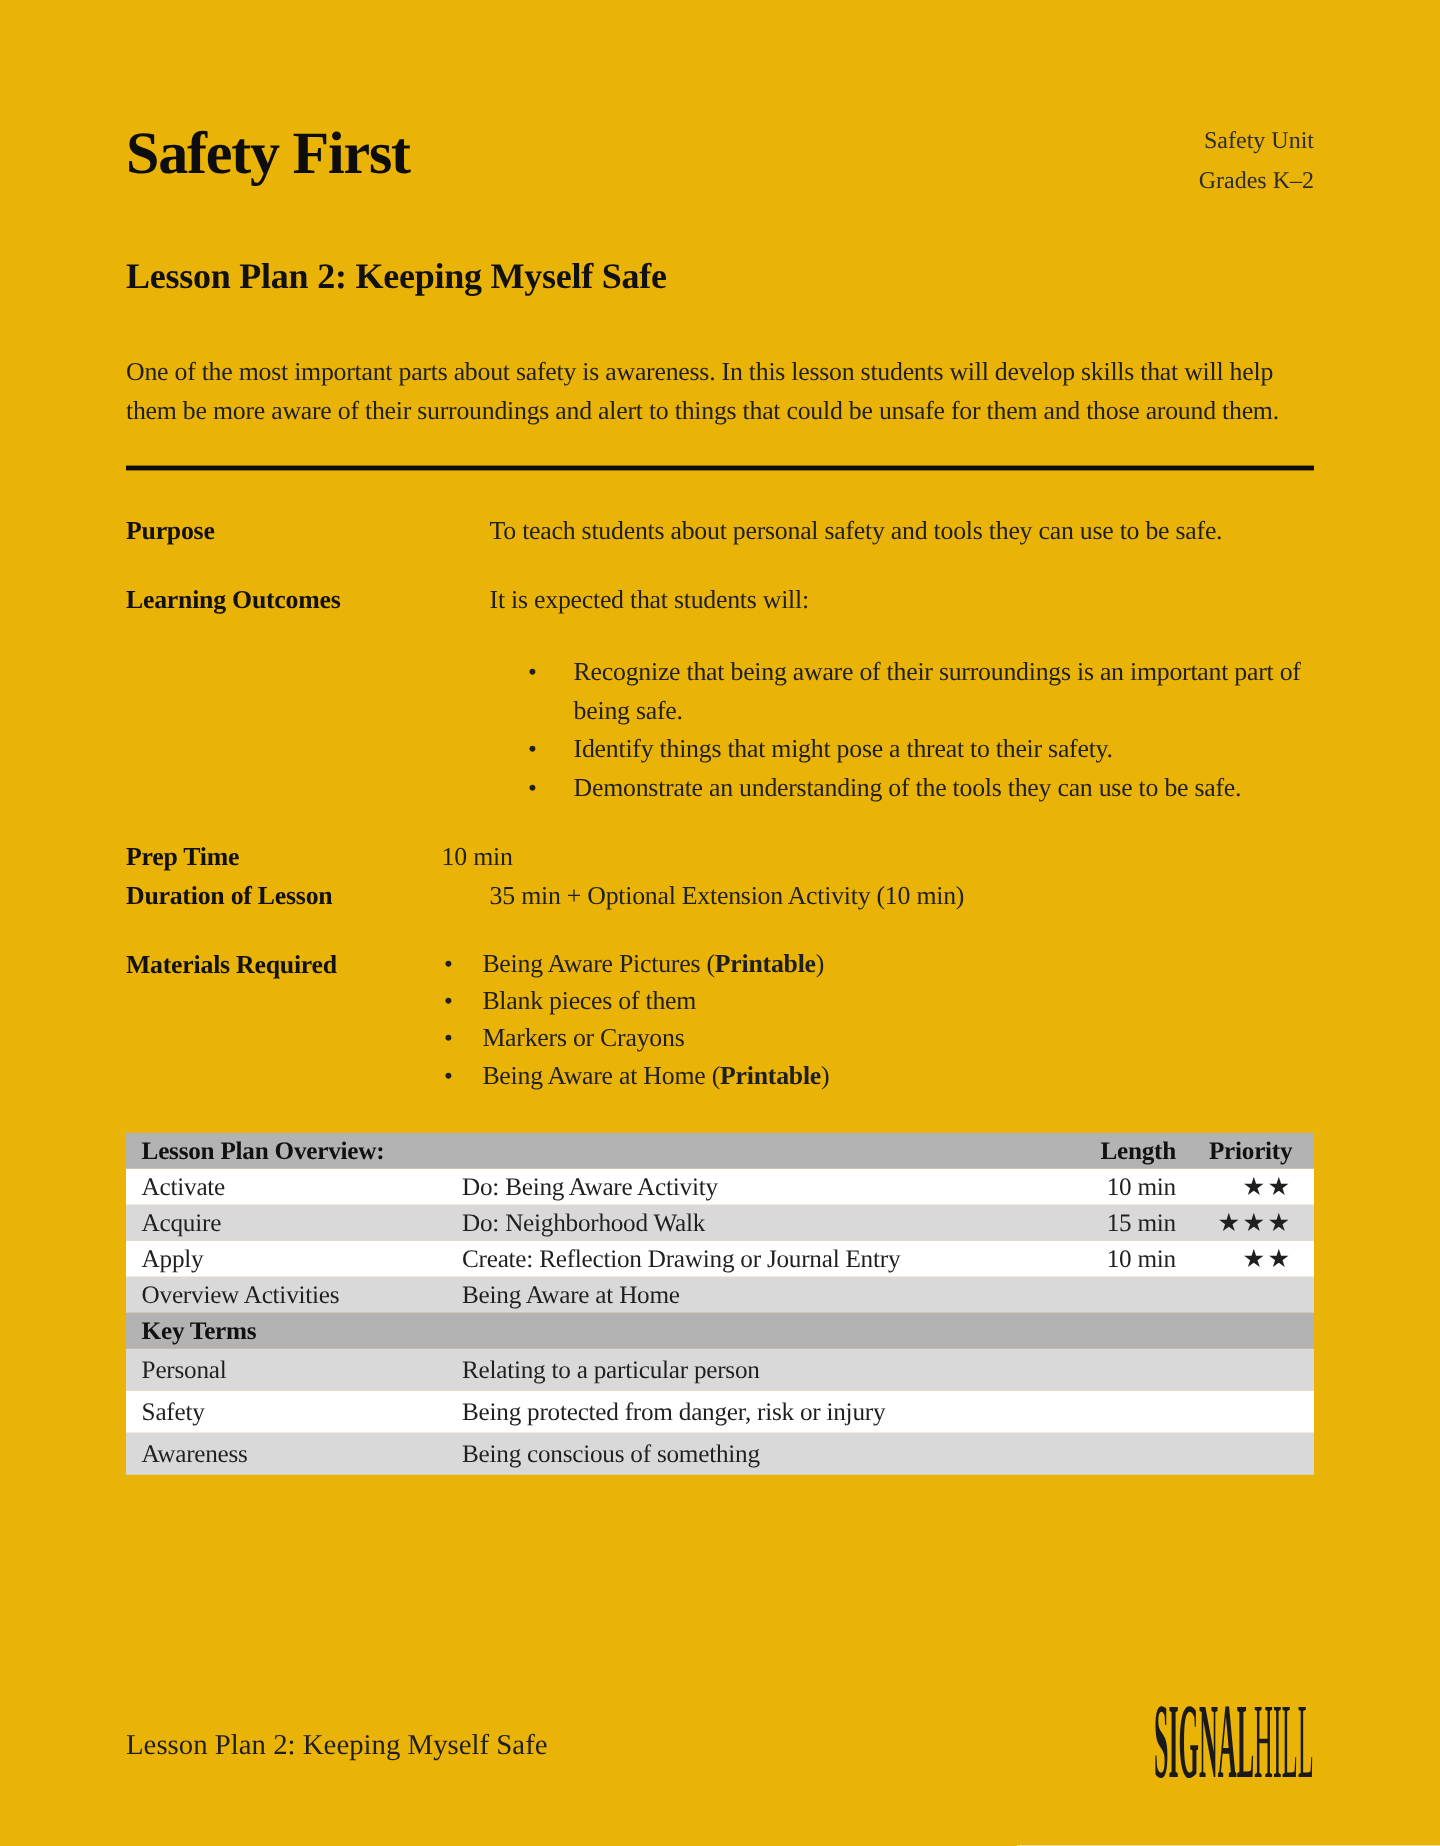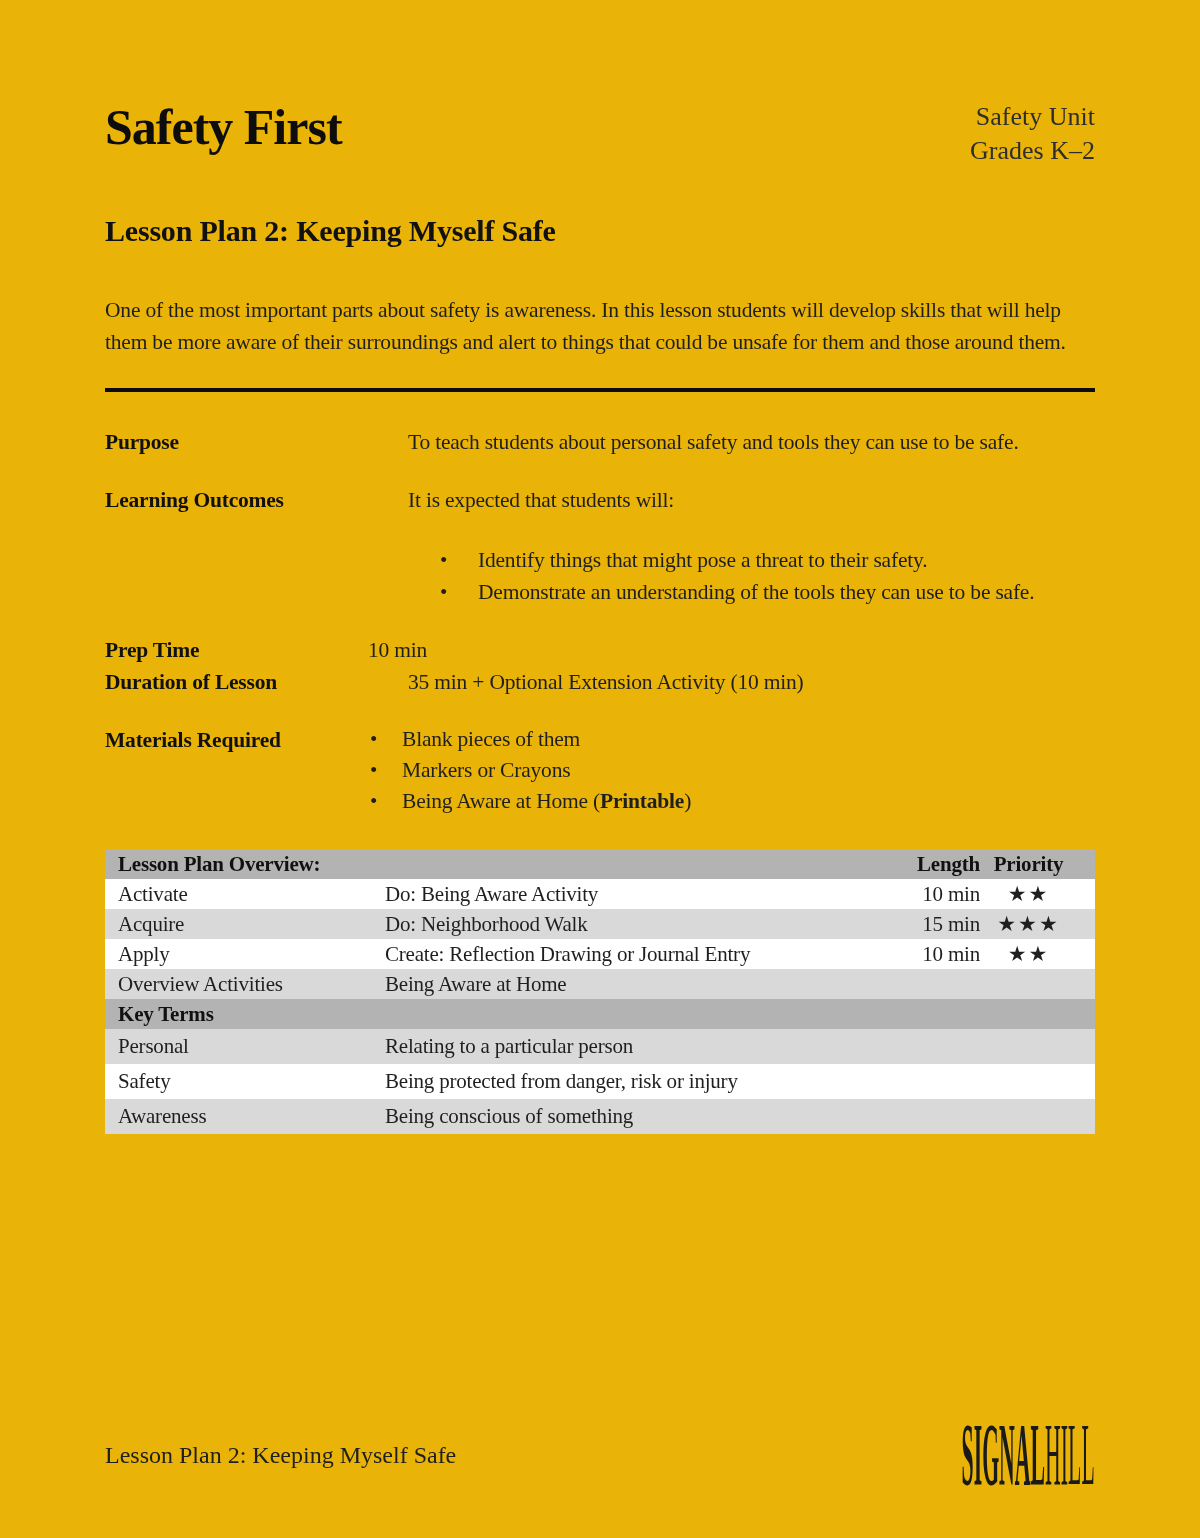--- a/index.html
+++ b/index.html
@@ -13,21 +13,21 @@
     box-sizing:border-box;
     padding:100px 105px 0 105px;
     overflow:hidden;
   }
   
   .header{display:flex;justify-content:space-between;align-items:flex-start;}
   .brand{
     font-size:50px;font-weight:900;letter-spacing:-1px;color:#0d0d0d;
     line-height:1.1;
   }
-  .unit-block{text-align:right;font-size:26px;line-height:34px;color:#2e2e2e;font-weight:400;}
+  .unit-block{text-align:right;font-size:20px;line-height:34px;color:#2e2e2e;font-weight:400;}
   
   .doc-title{font-size:30px;font-weight:bold;color:#111;margin-top:46px;letter-spacing:-0.2px;}
   
   .intro{font-size:21.5px;line-height:32px;margin-top:46px;letter-spacing:-0.2px;max-width:990px;}
   
   .rule{height:4px;background:#0c0c0c;margin-top:30px;}
   
   .details{margin-top:34px;font-size:21.5px;letter-spacing:-0.2px;}
   .detail-row{display:grid;grid-template-columns:263px 1fr;line-height:32px;}
   .detail-label{font-weight:bold;color:#111;}
@@ -43,21 +43,21 @@
   .overview{margin-top:32px;width:990px;border-collapse:collapse;table-layout:fixed;font-size:21px;letter-spacing:-0.2px;}
   .overview col.c1{width:275px;}
   .overview col.c3{width:95px;}
   .overview col.c4{width:115px;}
   .overview td{padding:0;vertical-align:middle;}
   .overview tr{height:30px;}
   .overview tr.kt-row{height:35px;border-radius:11px;}
   .overview td.first{padding-left:13px;}
   .overview td.second{padding-left:5px;}
   .overview td.len{text-align:right;}
-  .overview td.pri{text-align:center;padding-right:18px;letter-spacing:2px;white-space:nowrap;}
+  .overview td.pri{text-align:right;padding-right:18px;letter-spacing:2px;white-space:nowrap;}
   .overview tr.head{background:var(--header-row-bg,#b3b3b3);font-weight:bold;color:#111;}
   .overview tr.head td{letter-spacing:-0.2px;}
   .overview tr.alt{background:var(--alt-row-bg,#d9d9d9);}
   .overview tr.white{background:#ffffff;}
   
   .footer{position:absolute;left:105px;right:105px;top:1400px;height:110px;
           display:flex;justify-content:space-between;align-items:center;}
   .footer-text{font-size:24px;color:#1f1f1f;letter-spacing:0;}
   .logo-signalhill{
     transform:scale(0.66,2.7);transform-origin:center right;
@@ -91,39 +91,41 @@
     <div class="detail-row mb-gap">
       <div class="detail-label">Purpose</div>
       <div class="detail-value">To teach students about personal safety and tools they can use to be safe.</div>
     </div>
 
     <div class="detail-row mb-gap">
       <div class="detail-label">Learning Outcomes</div>
       <div class="detail-value">
         <div>It is expected that students will:</div>
         <ul class="outcomes-list">
+          <li>Recognize that being aware of their surroundings is an important part of being safe.</li>
           <li>Identify things that might pose a threat to their safety.</li>
           <li>Demonstrate an understanding of the tools they can use to be safe.</li>
         </ul>
       </div>
     </div>
 
     <div class="detail-row">
       <div class="detail-label">Prep Time</div>
       <div class="detail-value">10 min</div>
     </div>
     <div class="detail-row mb-gap">
       <div class="detail-label">Duration of Lesson</div>
       <div class="detail-value">35 min + Optional Extension Activity (10 min)</div>
     </div>
 
     <div class="detail-row">
       <div class="detail-label">Materials Required</div>
       <div class="detail-value">
         <ul class="materials-list">
+          <li><span>Being Aware Pictures (</span><b>Printable</b><span>)</span></li>
           <li><span>Blank pieces of them</span><b></b><span></span></li>
           <li><span>Markers or Crayons</span><b></b><span></span></li>
           <li><span>Being Aware at Home (</span><b>Printable</b><span>)</span></li>
         </ul>
       </div>
     </div>
 
   </div>
 
   <table class="overview">

